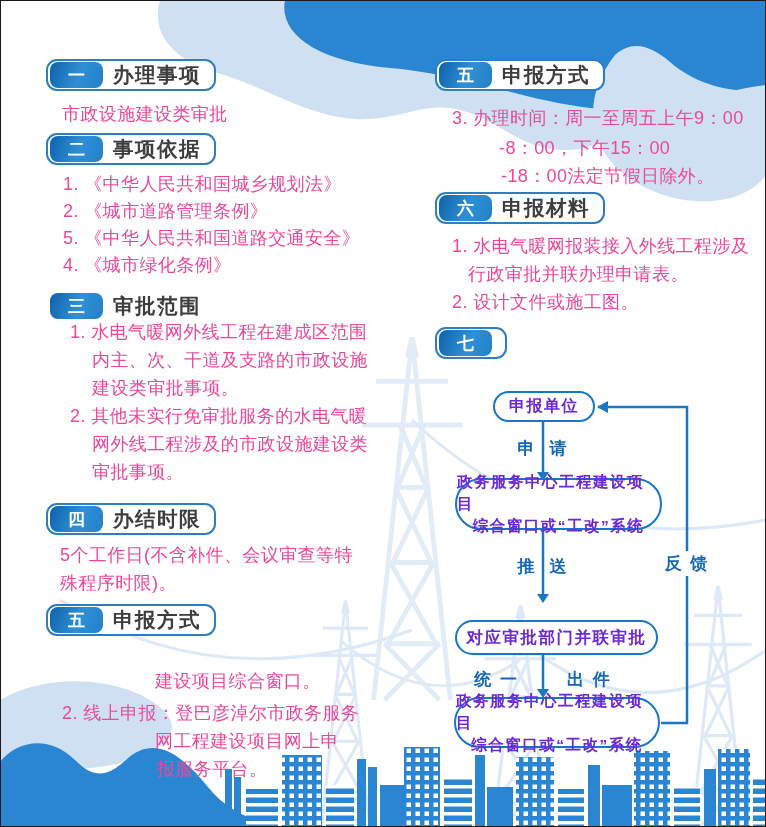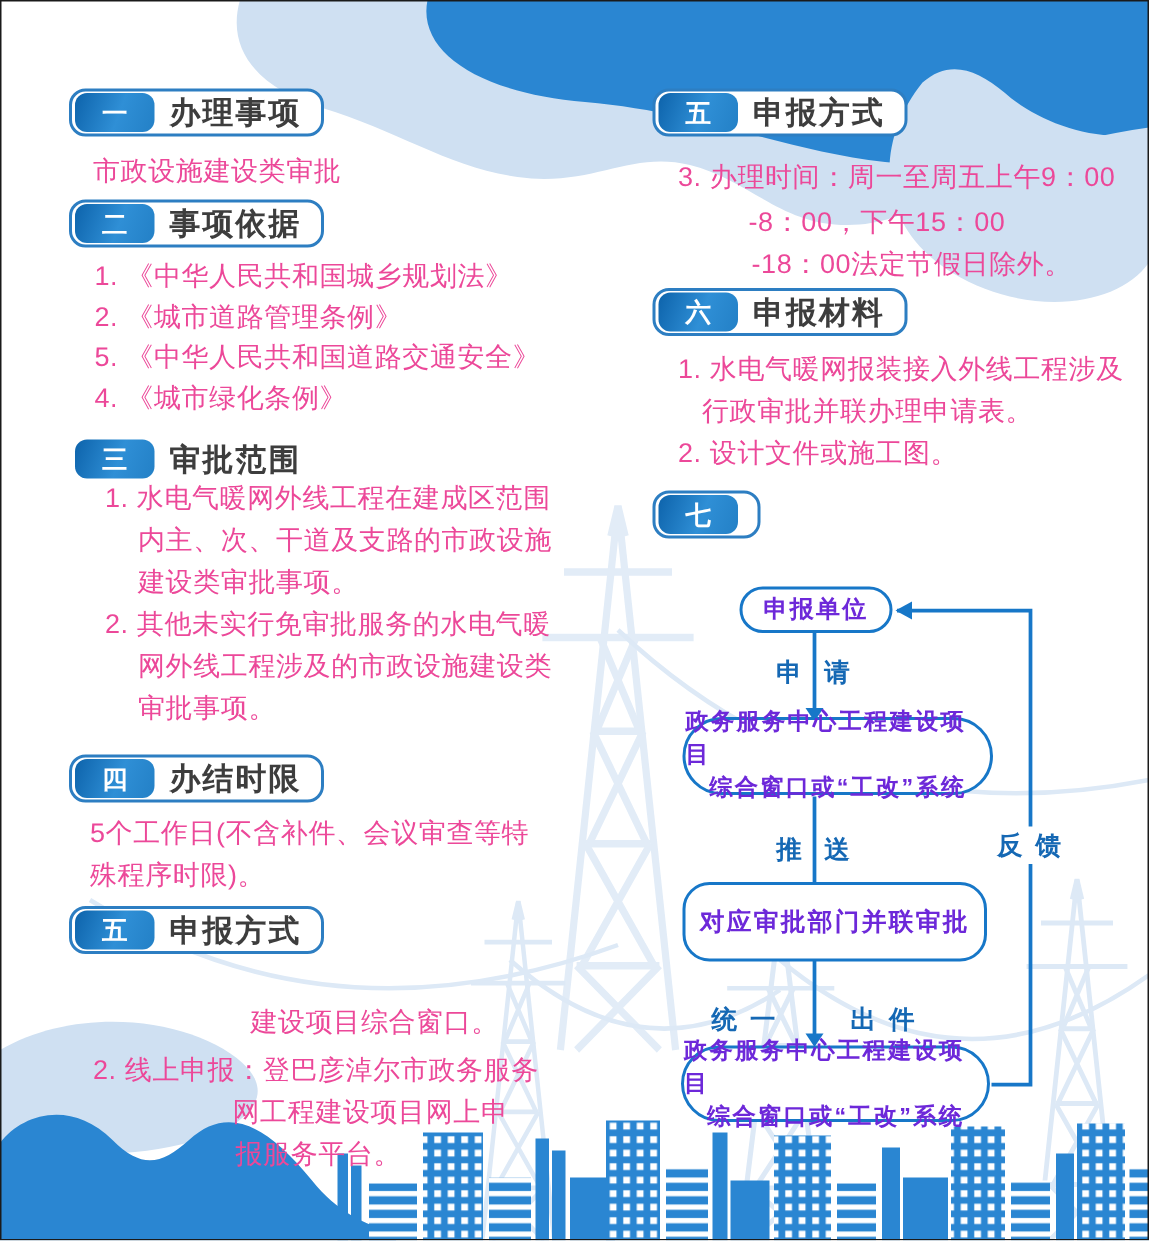--- a/index.html
+++ b/index.html
@@ -147,21 +147,21 @@
     <span class="badge">四</span>
     <span class="ttl">办结时限</span>
   </div>
   <div class="t" style="left:60px;top:543px;">5个工作日(不含补件、会议审查等特</div>
   <div class="t" style="left:60px;top:571px;">殊程序时限)。</div>
 
   <div class="hdr" style="left:46px;top:604px;">
     <span class="badge">五</span>
     <span class="ttl">申报方式</span>
   </div>
-  <div class="t" style="left:155px;top:669px;margin-left:12px;">建设项目综合窗口。</div>
+  <div class="t" style="left:155px;top:669px;">建设项目综合窗口。</div>
   <div class="t" style="left:62px;top:701px;">2. 线上申报：登巴彦淖尔市政务服务</div>
   <div class="t" style="left:155px;top:729px;">网工程建设项目网上申</div>
   <div class="t" style="left:157px;top:757px;">报服务平台。</div>
 
   <div class="hdr" style="left:435px;top:59px;">
     <span class="badge">五</span>
     <span class="ttl">申报方式</span>
   </div>
   <div class="t" style="left:452px;top:106px;">3. 办理时间：周一至周五上午9：00</div>
   <div class="t" style="left:499px;top:136px;">-8：00，下午15：00</div>
@@ -189,21 +189,21 @@
   <div class="fl" style="left:455px;top:478px;width:207px;height:52px;border-radius:26px;font-size:15.5px;">
     <div>政务服务中心工程建设项目</div>
     <div>综合窗口或“工改”系统</div>
   </div>
 
   <div class="fl-lab" style="top:555px;">
     <span>推</span>
     <span>送</span>
   </div>
 
-  <div class="fl" style="left:455px;top:588px;width:203px;height:53px;border-radius:18px;font-size:16.5px;">对应审批部门并联审批</div>
+  <div class="fl" style="left:455px;top:620px;width:203px;height:35px;border-radius:18px;font-size:16.5px;">对应审批部门并联审批</div>
 
   <div class="fl-lab" style="top:668px;gap:48px;">
     <span>统 一</span>
     <span>出 件</span>
   </div>
 
   <div class="fl" style="left:454px;top:697px;width:206px;height:51px;border-radius:26px;font-size:15.5px;">
     <div>政务服务中心工程建设项目</div>
     <div>综合窗口或“工改”系统</div>
   </div>

